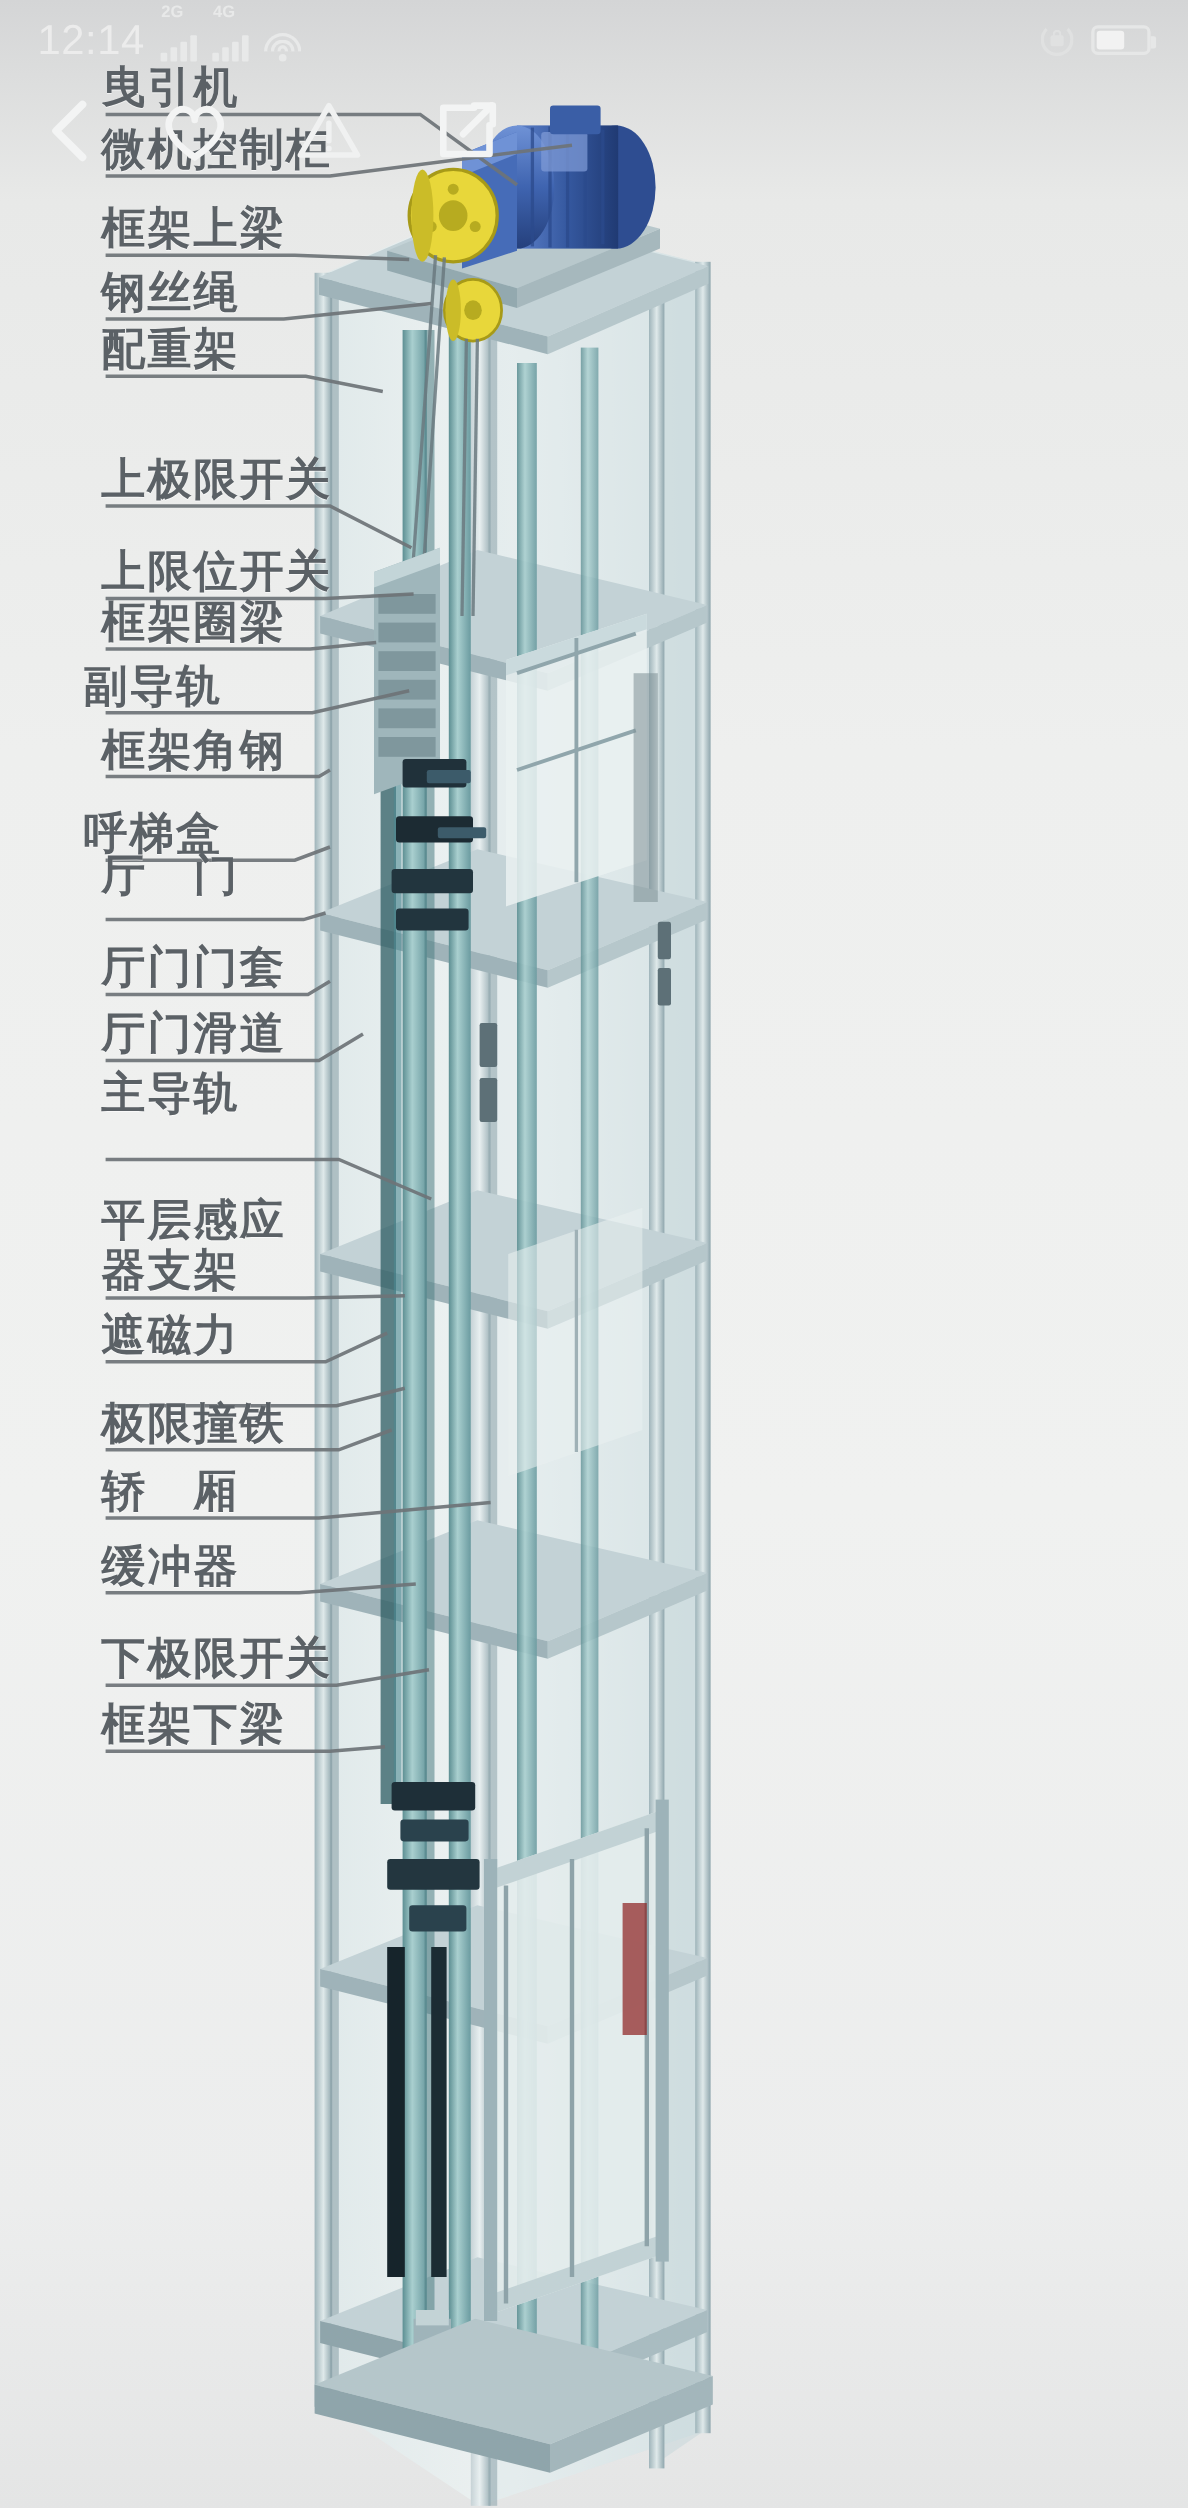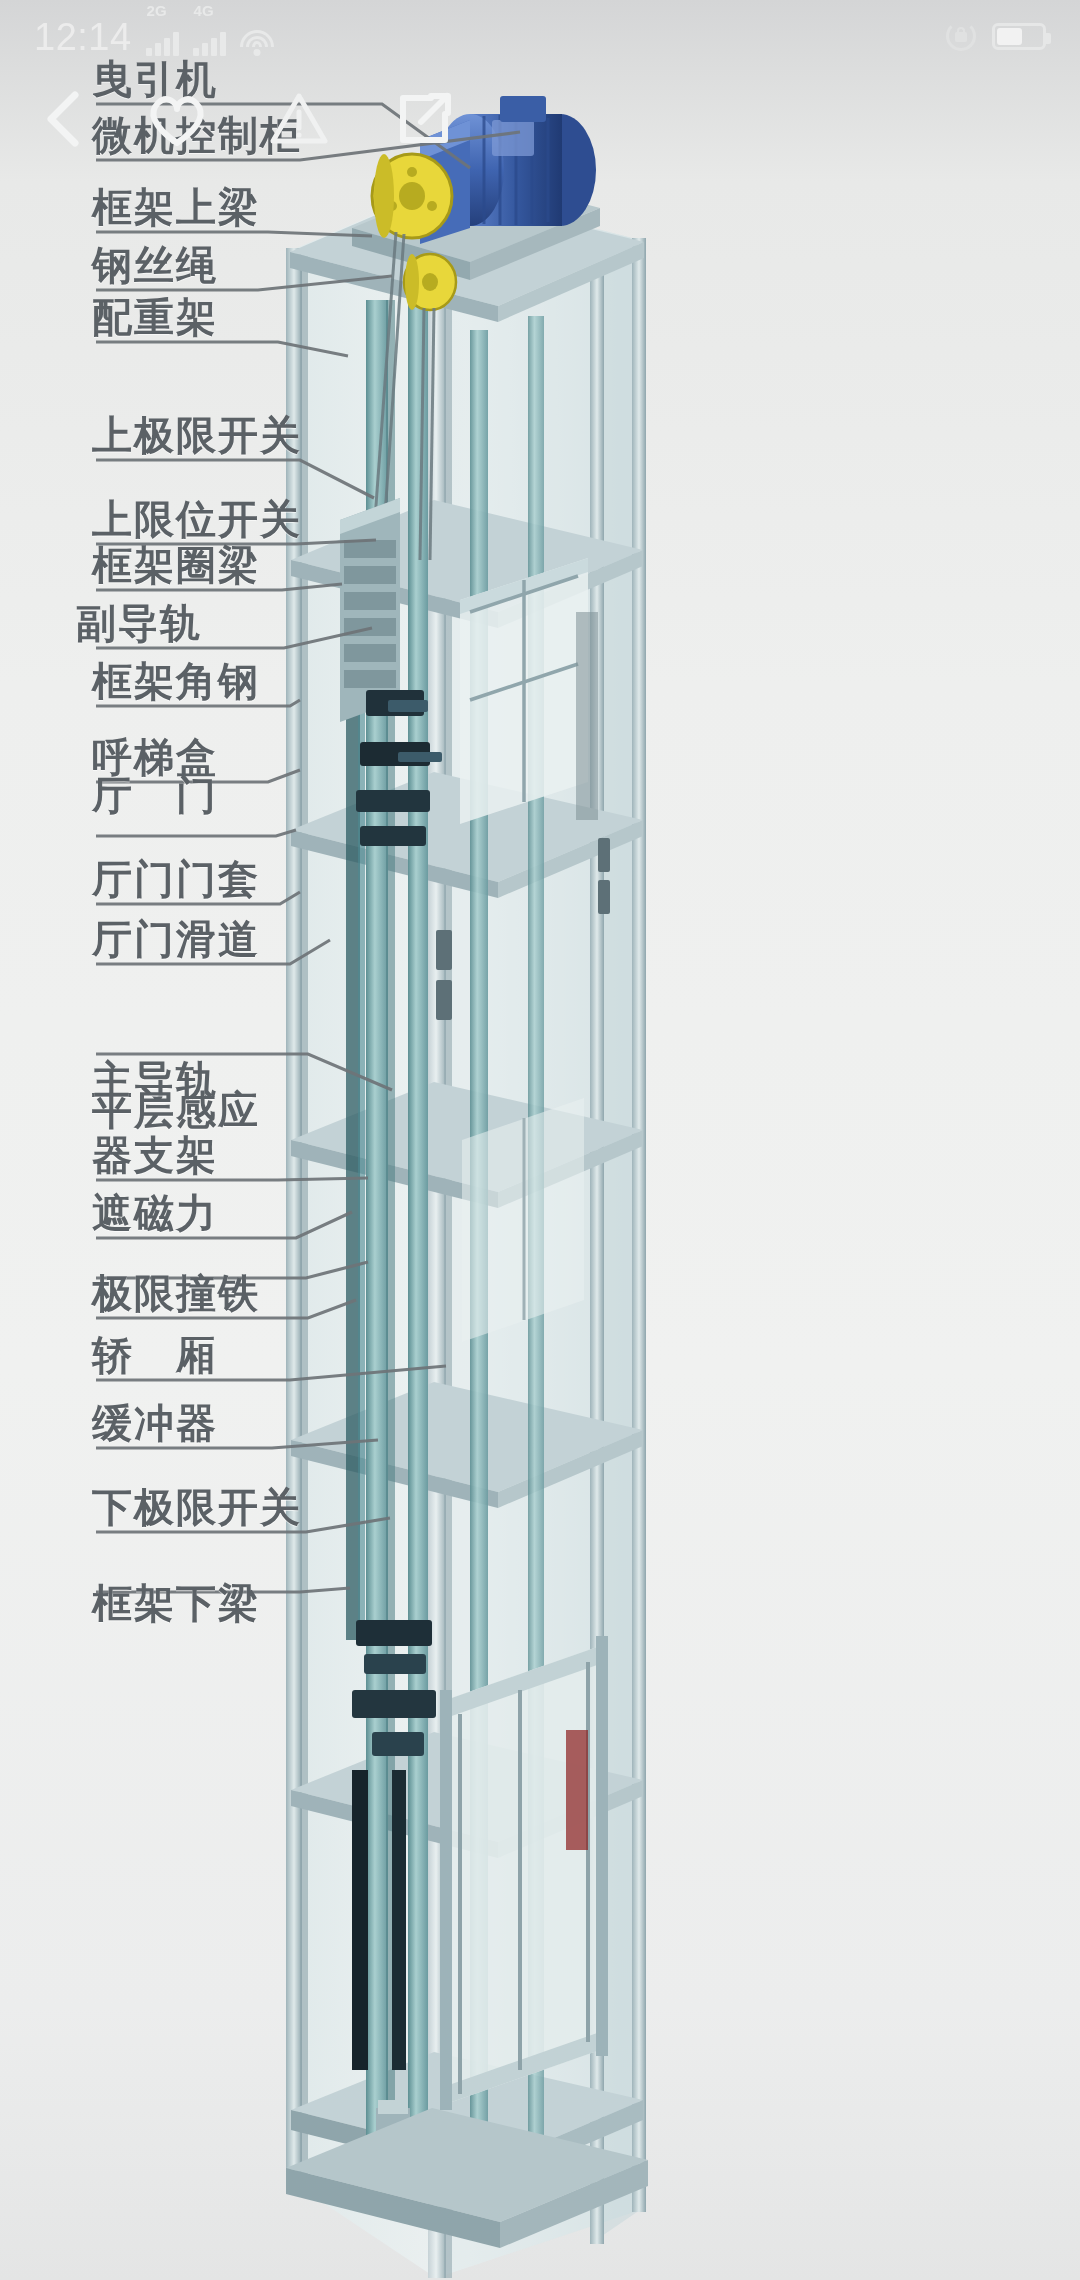--- a/index.html
+++ b/index.html
@@ -385,33 +385,33 @@
     <div class="lab" style="left: 92px; top: 52px;">曳引机</div>
     <div class="lab" style="left: 92px; top: 108px;">微机控制柜</div>
     <div class="lab" style="left: 92px; top: 180px;">框架上梁</div>
     <div class="lab" style="left: 92px; top: 238px;">钢丝绳</div>
     <div class="lab" style="left: 92px; top: 290px;">配重架</div>
     <div class="lab" style="left: 92px; top: 408px;">上极限开关</div>
     <div class="lab" style="left: 92px; top: 492px;">上限位开关</div>
     <div class="lab" style="left: 92px; top: 538px;">框架圈梁</div>
     <div class="lab" style="left: 76px; top: 596px;">副导轨</div>
     <div class="lab" style="left: 92px; top: 654px;">框架角钢</div>
-    <div class="lab" style="left: 92px; top: 730px;">呼梯盒</div>
+    <div class="lab" style="left: 76px; top: 730px;">呼梯盒</div>
     <div class="lab" style="left: 92px; top: 768px;">厅　门</div>
     <div class="lab" style="left: 92px; top: 852px;">厅门门套</div>
     <div class="lab" style="left: 92px; top: 912px;">厅门滑道</div>
-    <div class="lab" style="left: 92px; top: 1053px;">主导轨</div>
+    <div class="lab" style="left: 92px; top: 966px;">主导轨</div>
     <div class="lab lab2" style="left: 92px; top: 1088px;">平层感应
 器支架</div>
     <div class="lab" style="left: 92px; top: 1186px;">遮磁力</div>
     <div class="lab" style="left: 92px; top: 1266px;">极限撞铁</div>
     <div class="lab" style="left: 92px; top: 1328px;">轿　厢</div>
     <div class="lab" style="left: 92px; top: 1396px;">缓冲器</div>
     <div class="lab" style="left: 92px; top: 1480px;">下极限开关</div>
-    <div class="lab" style="left: 92px; top: 1540px; margin-top: 36px;">框架下梁</div>
+    <div class="lab" style="left: 92px; top: 1540px;">框架下梁</div>
   </div>
 
 <div class="statusbar">
   <div class="sb-left">
     <span class="sb-clock">12:14</span>
     <span class="sigwrap">
       <span class="sig-tag">2G</span>
       <span class="sig">
           <i></i>
           <i></i>

